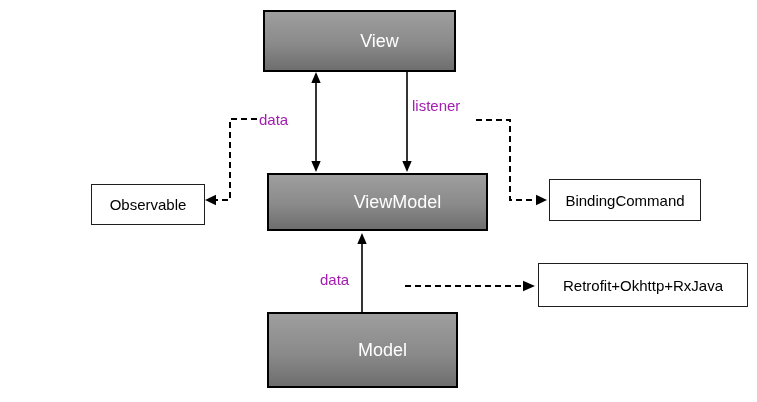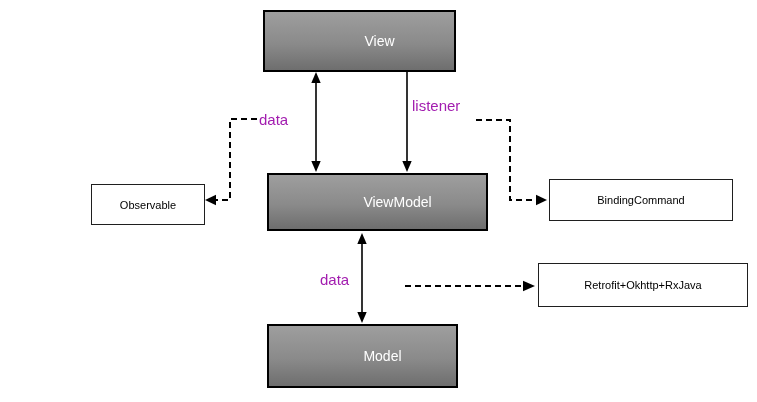--- a/index.html
+++ b/index.html
@@ -25,34 +25,34 @@
     display: flex;
     align-items: center;
     justify-content: center;
     box-sizing: border-box;
     text-align: center;
   }
   .box-gray {
     background: linear-gradient(180deg, #9e9e9e 0%, #8a8a8a 55%, #6e6e6e 100%);
     border: 2px solid #000000;
     color: #ffffff;
-    font-size: 14px;
+    font-size: 18px;
     padding-left: 40px;
   }
   .box-white {
     background: #ffffff;
     border: 1px solid #1f1f1f;
     color: #000000;
-    font-size: 11px;
+    font-size: 15px;
   }
   #box-view      { left: 263px; top: 10px;  width: 193px; height: 62px; }
   #box-viewmodel { left: 267px; top: 173px; width: 221px; height: 58px; }
-  #box-model     { left: 267px; top: 324px; width: 191px; height: 64px; text-align: right; }
+  #box-model     { left: 267px; top: 312px; width: 191px; height: 76px; text-align: right; }
   #box-observable{ left: 91px;  top: 184px; width: 114px; height: 41px; }
-  #box-bindingcommand { left: 549px; top: 179px; width: 184px; height: 42px; }
+  #box-bindingcommand { left: 549px; top: 179px; width: 152px; height: 42px; }
   #box-network   { left: 538px; top: 263px; width: 210px; height: 44px; }
   .edge-label {
     position: absolute;
     color: #a21caf;
     font-size: 15px;
     background: #ffffff;
     white-space: nowrap;
     line-height: 18px;
   }
   #label-data-top    { left: 259px; top: 111px; }

